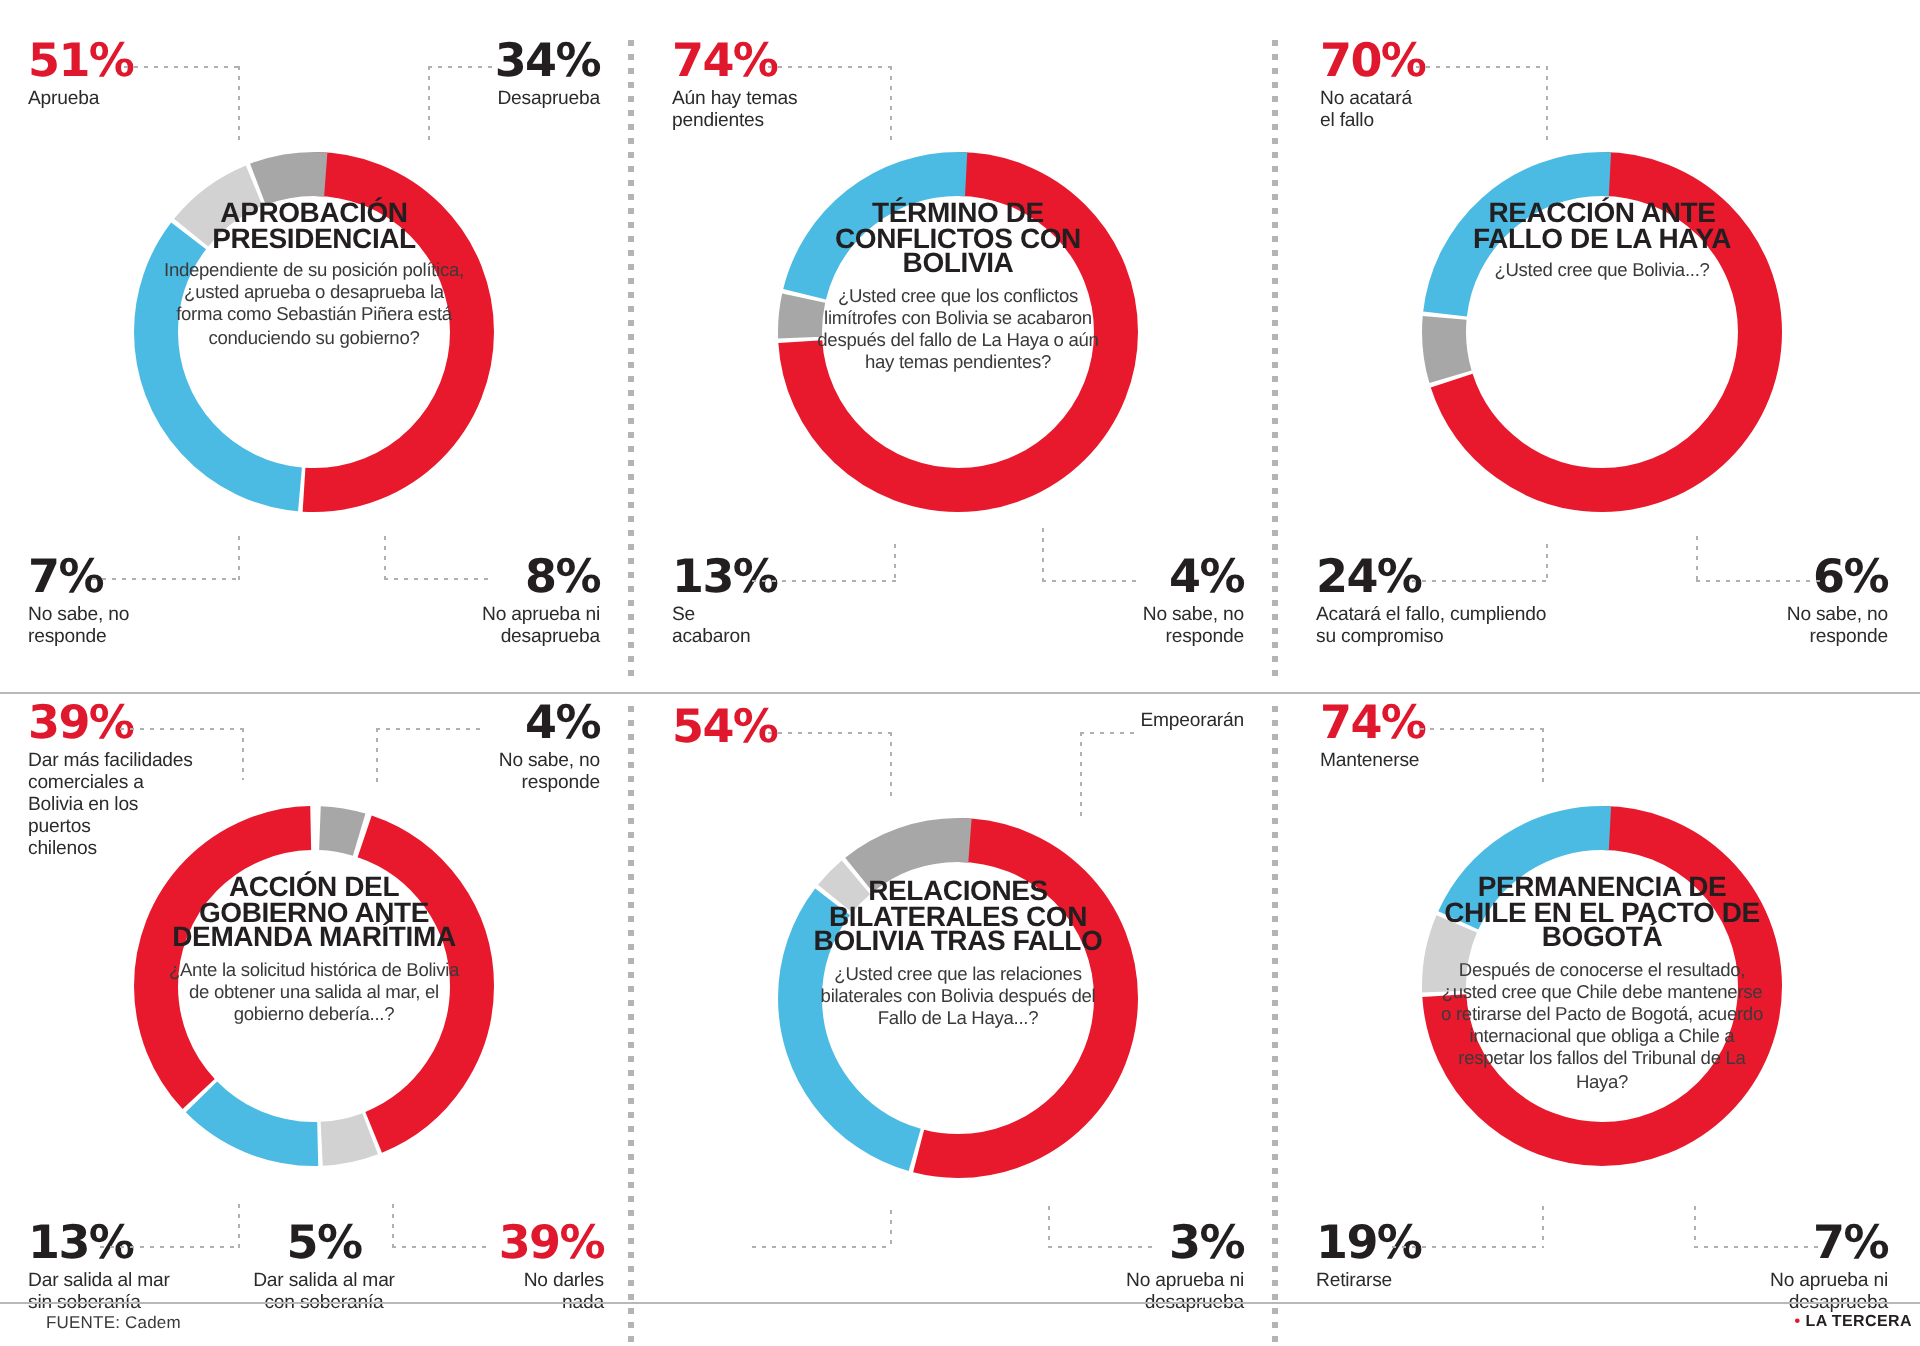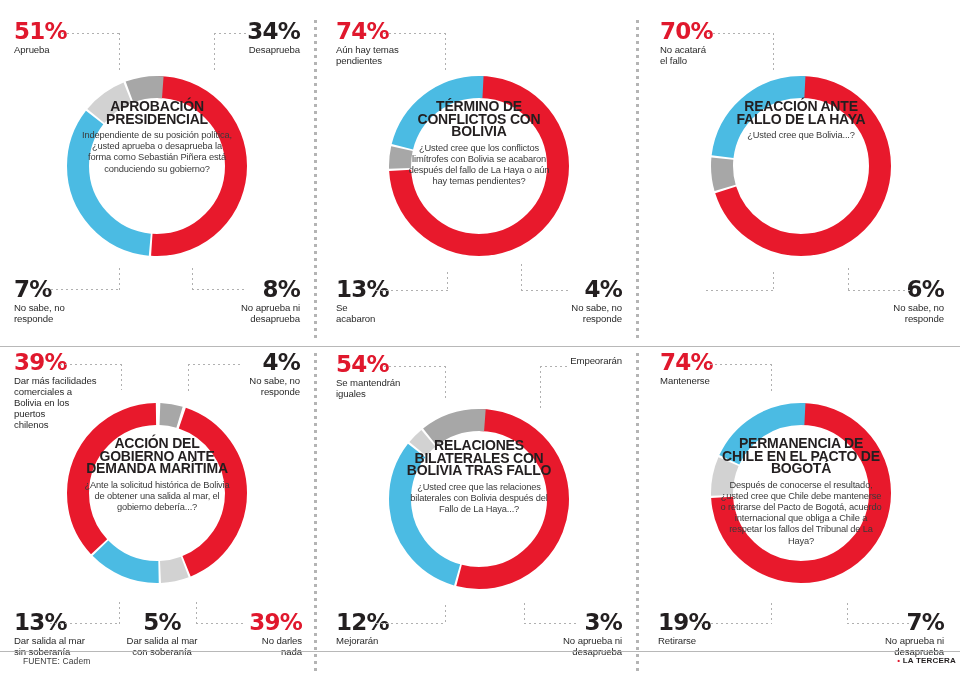--- a/index.html
+++ b/index.html
@@ -278,20 +278,24 @@
           <circle r="79" fill="none" stroke="#a7a7a7" stroke-width="22" stroke-dasharray="29.8 466.5" stroke-dashoffset="-349.4" transform="rotate(-90)"></circle>
           <circle r="79" fill="none" stroke="#4bbbe3" stroke-width="22" stroke-dasharray="119.1 377.2" stroke-dashoffset="-381.2" transform="rotate(-90)"></circle>
         </g>
       </svg>
       <div class="center-text">
         <div class="c-title">REACCIÓN ANTE FALLO DE LA HAYA</div>
         <div class="c-q">¿Usted cree que Bolivia...?</div>
       </div>
     </div>
 
+    <div class="cal al-l" style="left:14px; top:262px; width:150px;">
+      <span class="pct">24%</span>
+      <span class="lbl">Acatará el fallo, cumpliendo<br>su compromiso</span>
+    </div>
     <div class="lead-h" style="left:62px; top:274px; width:68px;"></div>
     <div class="lead-v" style="left:129px; top:256px; height:19px;"></div>
 
     <div class="cal al-r" style="right:14px; top:262px; width:118px;">
       <span class="pct">6%</span>
       <span class="lbl">No sabe, no<br>responde</span>
     </div>
     <div class="lead-h" style="left:204px; top:274px; width:64px;"></div>
     <div class="lead-v" style="left:204px; top:252px; height:23px;"></div>
   </div>
@@ -343,21 +347,20 @@
       <span class="pct">39%</span>
       <span class="lbl">No darles<br>nada</span>
     </div>
     <div class="lead-h" style="left:196px; top:274px; width:48px;"></div>
     <div class="lead-v" style="left:196px; top:253px; height:22px;"></div>
   </div>
 
   <div class="panel p4">
     <div class="cal al-l red" style="left:14px; top:4px; width:118px;">
       <span class="pct">54%</span>
-      <span class="lbl">Se mantendrán<br>iguales</span>
     </div>
     <div class="lead-h" style="left:62px; top:17px; width:62px;"></div>
     <div class="lead-v" style="left:123px; top:17px; height:34px;"></div>
 
     <div class="cal al-r" style="right:14px; top:4px; width:130px;">
       <span class="lbl">Empeorarán</span>
     </div>
     <div class="lead-h" style="left:218px; top:17px; width:30px;"></div>
     <div class="lead-v" style="left:218px; top:17px; height:44px;"></div>
 
@@ -369,24 +372,20 @@
           <circle r="79" fill="none" stroke="#d2d2d2" stroke-width="22" stroke-dasharray="14.9 481.4" stroke-dashoffset="-425.8" transform="rotate(-90)"></circle>
           <circle r="79" fill="none" stroke="#a7a7a7" stroke-width="22" stroke-dasharray="59.6 436.7" stroke-dashoffset="-442.7" transform="rotate(-90)"></circle>
         </g>
       </svg>
       <div class="center-text" style="top:32px;">
         <div class="c-title">RELACIONES BILATERALES CON BOLIVIA TRAS FALLO</div>
         <div class="c-q">¿Usted cree que las relaciones bilaterales con Bolivia después del Fallo de La Haya...?</div>
       </div>
     </div>
 
-    <div class="cal al-l" style="left:14px; top:262px; width:100px;">
-      <span class="pct">12%</span>
-      <span class="lbl">Mejorarán</span>
-    </div>
     <div class="lead-h" style="left:54px; top:274px; width:70px;"></div>
     <div class="lead-v" style="left:123px; top:256px; height:19px;"></div>
 
     <div class="cal al-r" style="right:14px; top:262px; width:128px;">
       <span class="pct">3%</span>
       <span class="lbl">No aprueba ni<br>desaprueba</span>
     </div>
     <div class="lead-h" style="left:202px; top:274px; width:52px;"></div>
     <div class="lead-v" style="left:202px; top:254px; height:21px;"></div>
   </div>

